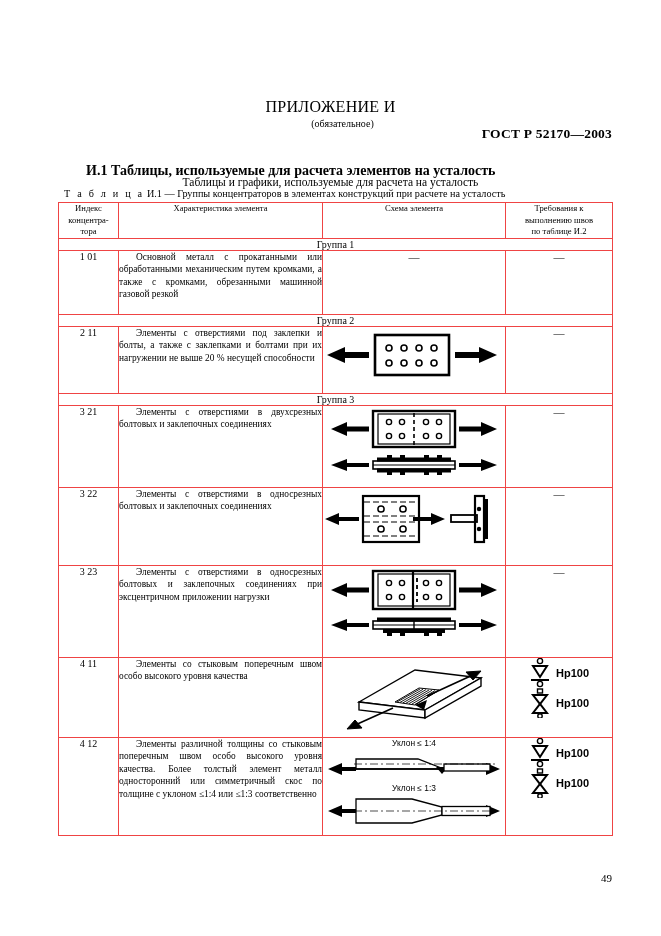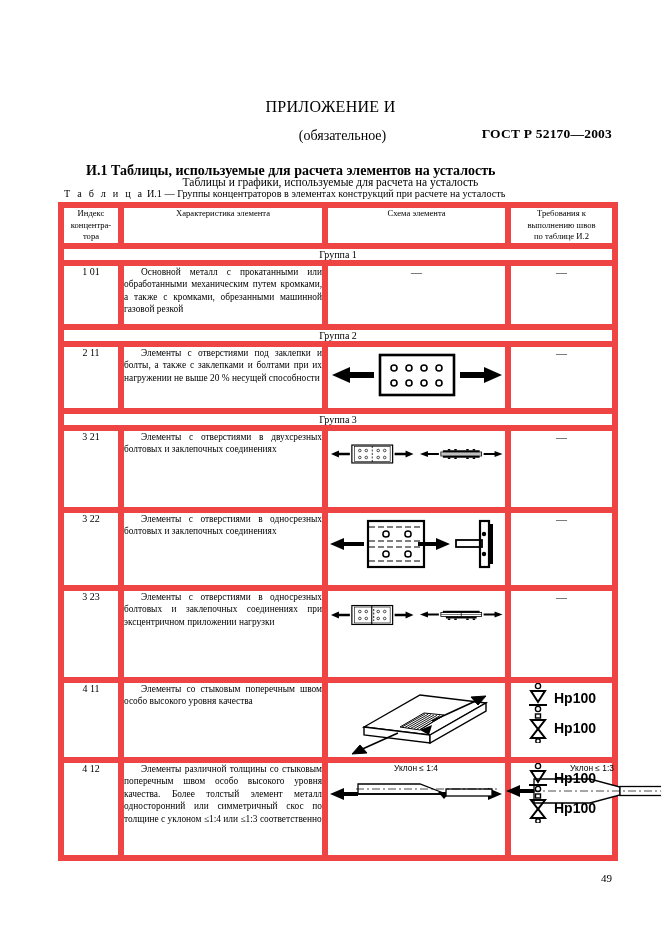--- a/index.html
+++ b/index.html
@@ -27,22 +27,22 @@
   .appendix-block{
     position:absolute;
     top:98px;left:0;right:0;
     text-align:center;
   }
   .appendix-title{
     font-size:16px;
     letter-spacing:0.3px;
   }
   .appendix-sub{
-    font-size:14px;
-    margin-top:12px;
+    font-size:10px;
+    margin-top:2px;
     padding-left:24px;
   }
   .doc-title{
     position:absolute;
     top:135px;left:0;right:0;
     text-align:center;
     font-size:11.5px;
     font-weight:normal;
     margin-top:41px;
   }
@@ -61,21 +61,21 @@
   .table-caption .sp{letter-spacing:2.2px;margin-left:7px;}
 
   table.main{
     position:absolute;
     top:202px;left:58px;
     width:554px;
     border-collapse:collapse;
     table-layout:fixed;
   }
   table.main td, table.main th{
-    border:6px solid #ef4444;
+    border:1px solid #ef4444;
     vertical-align:top;
     padding:0;
     font-weight:normal;
   }
   .c1{width:60px;}
   .c2{width:204px;}
   .c3{width:183px;}
   .c4{width:107px;}
 
   thead th{
@@ -120,39 +120,39 @@
     flex-direction:column;
     align-items:center;
     gap:0px;
   }
   .weld-row{
     display:flex;
     align-items:center;
     gap:5px;
   }
   .weld-lbl{
-    font-size:14px;
+    font-size:11px;
     font-weight:bold;
     font-family:"Liberation Sans", sans-serif;
   }
   .slope-lbl{
     font-size:8.4px;
     font-family:"Liberation Sans", sans-serif;
     display:block;
     text-align:center;
     margin-bottom:1px;
   }
   .pagenum{
     position:absolute;
     bottom:52px;right:49px;
     font-size:11px;
     margin-top:16px;
   }
   svg{display:block;}
-  .schstack{display:flex;flex-direction:row;align-items:center;gap:0;}
+  .schstack{display:flex;flex-direction:column;align-items:center;gap:0;}
 </style>
 </head>
 <body>
 
 <div class="page">
 
   <div class="gost-header">ГОСТ Р 52170—2003</div>
 
   <div class="appendix-block">
     <div class="appendix-title">ПРИЛОЖЕНИЕ И</div>

